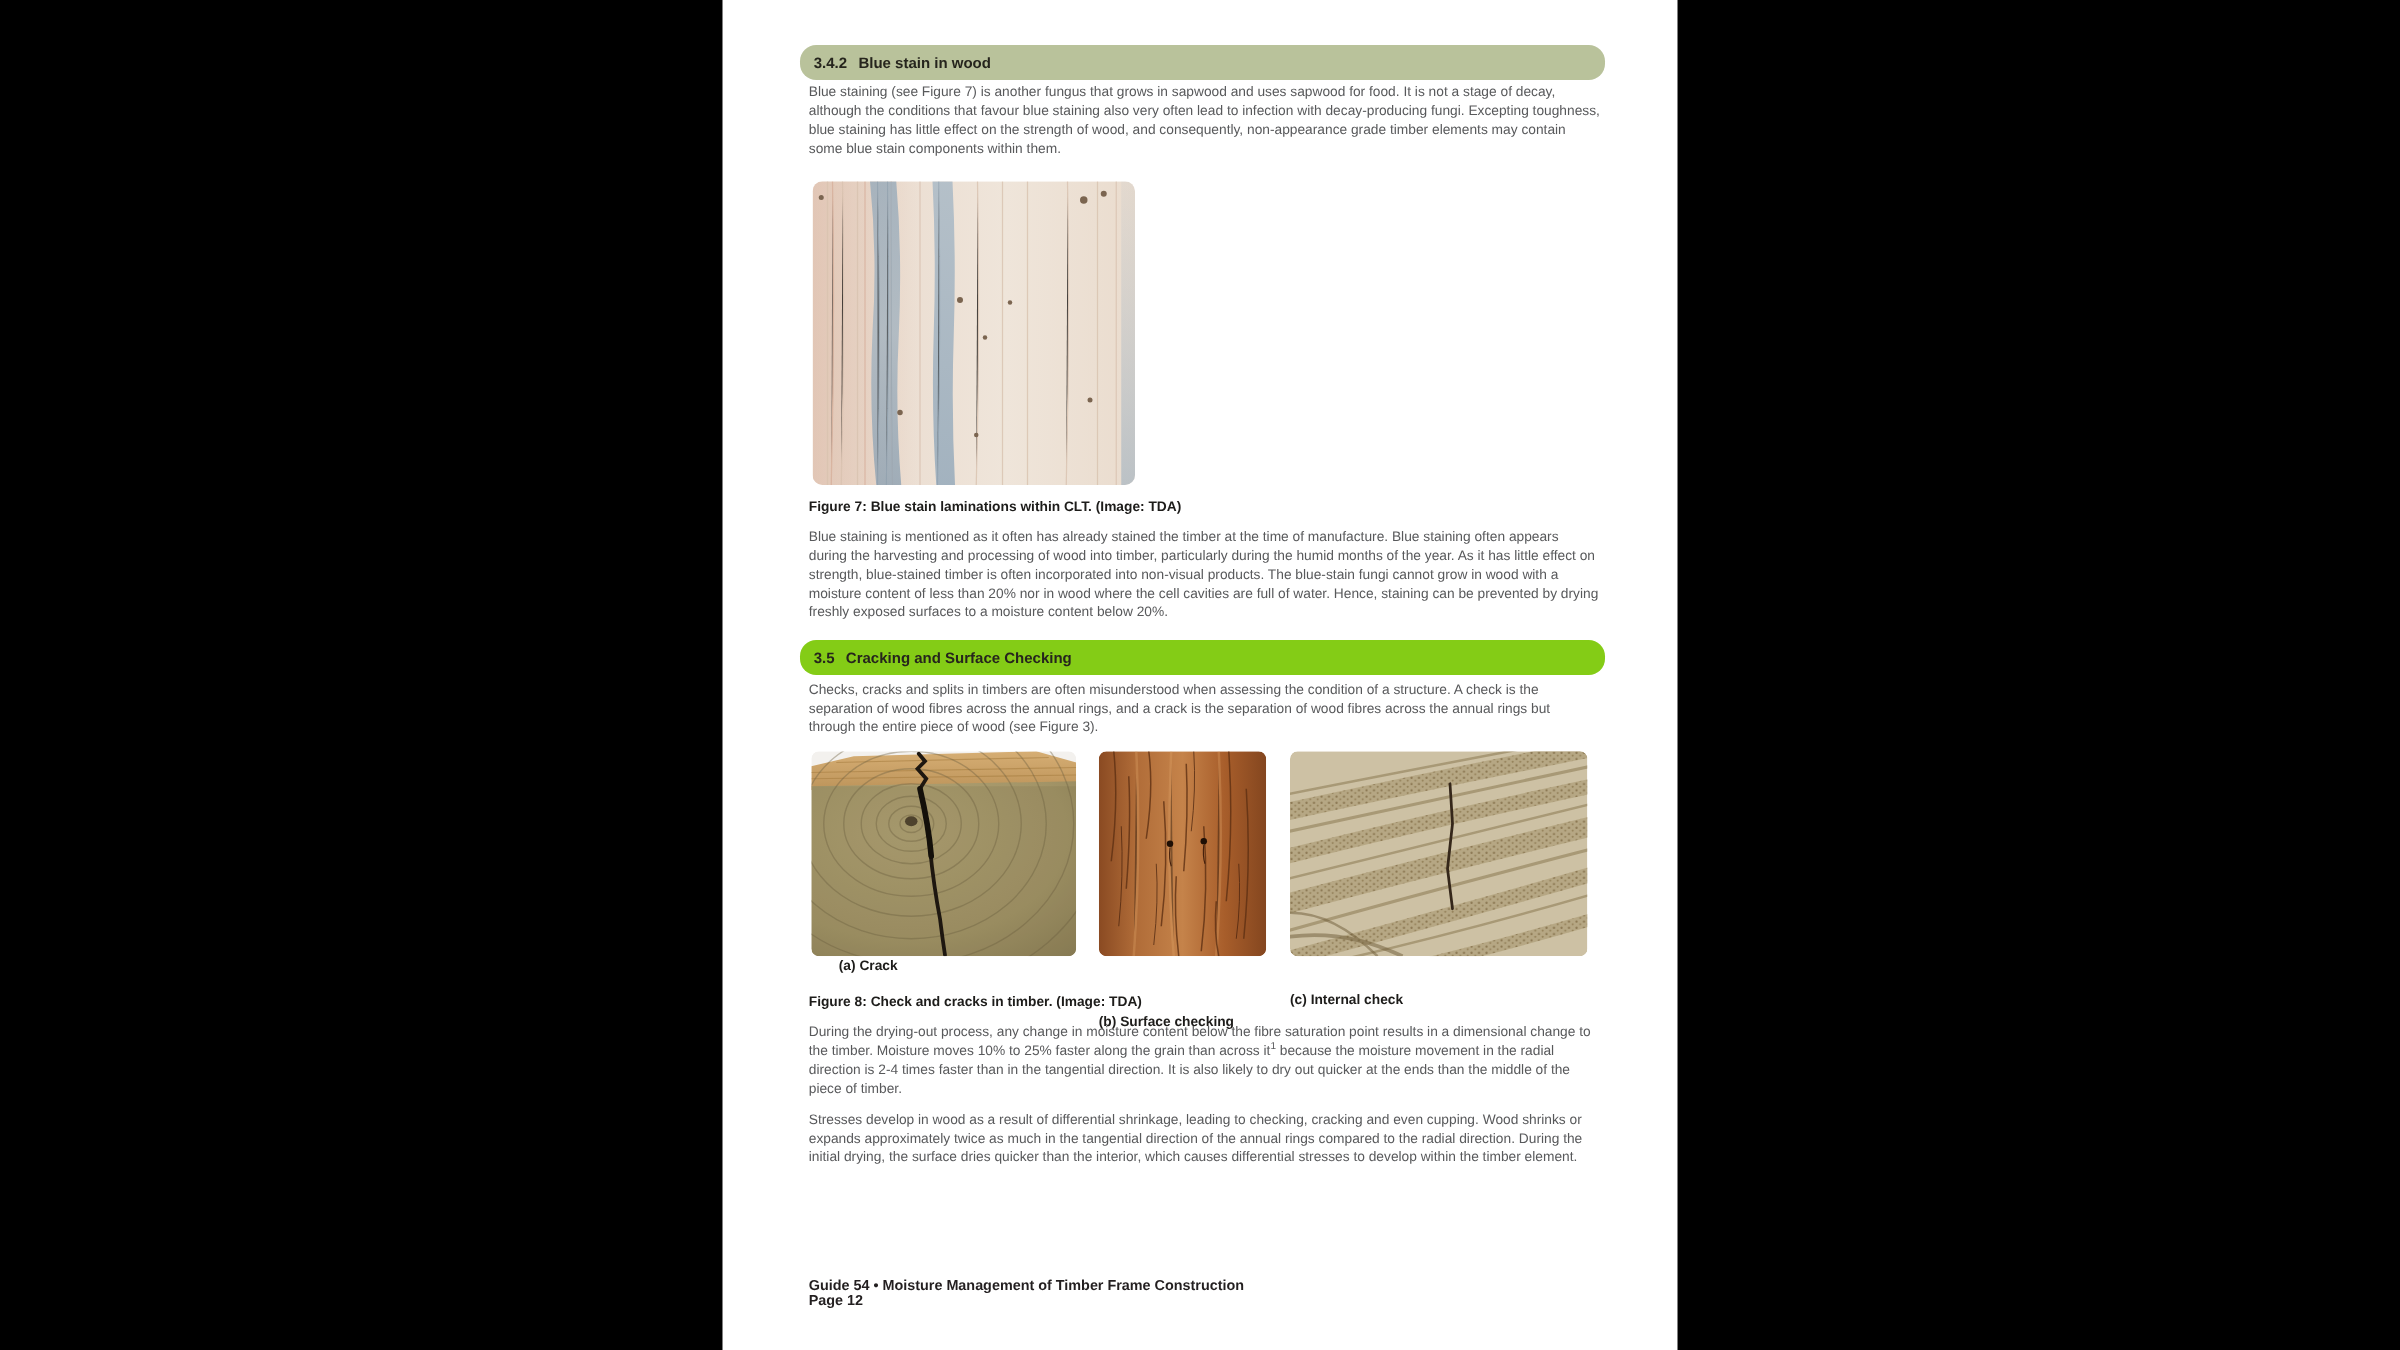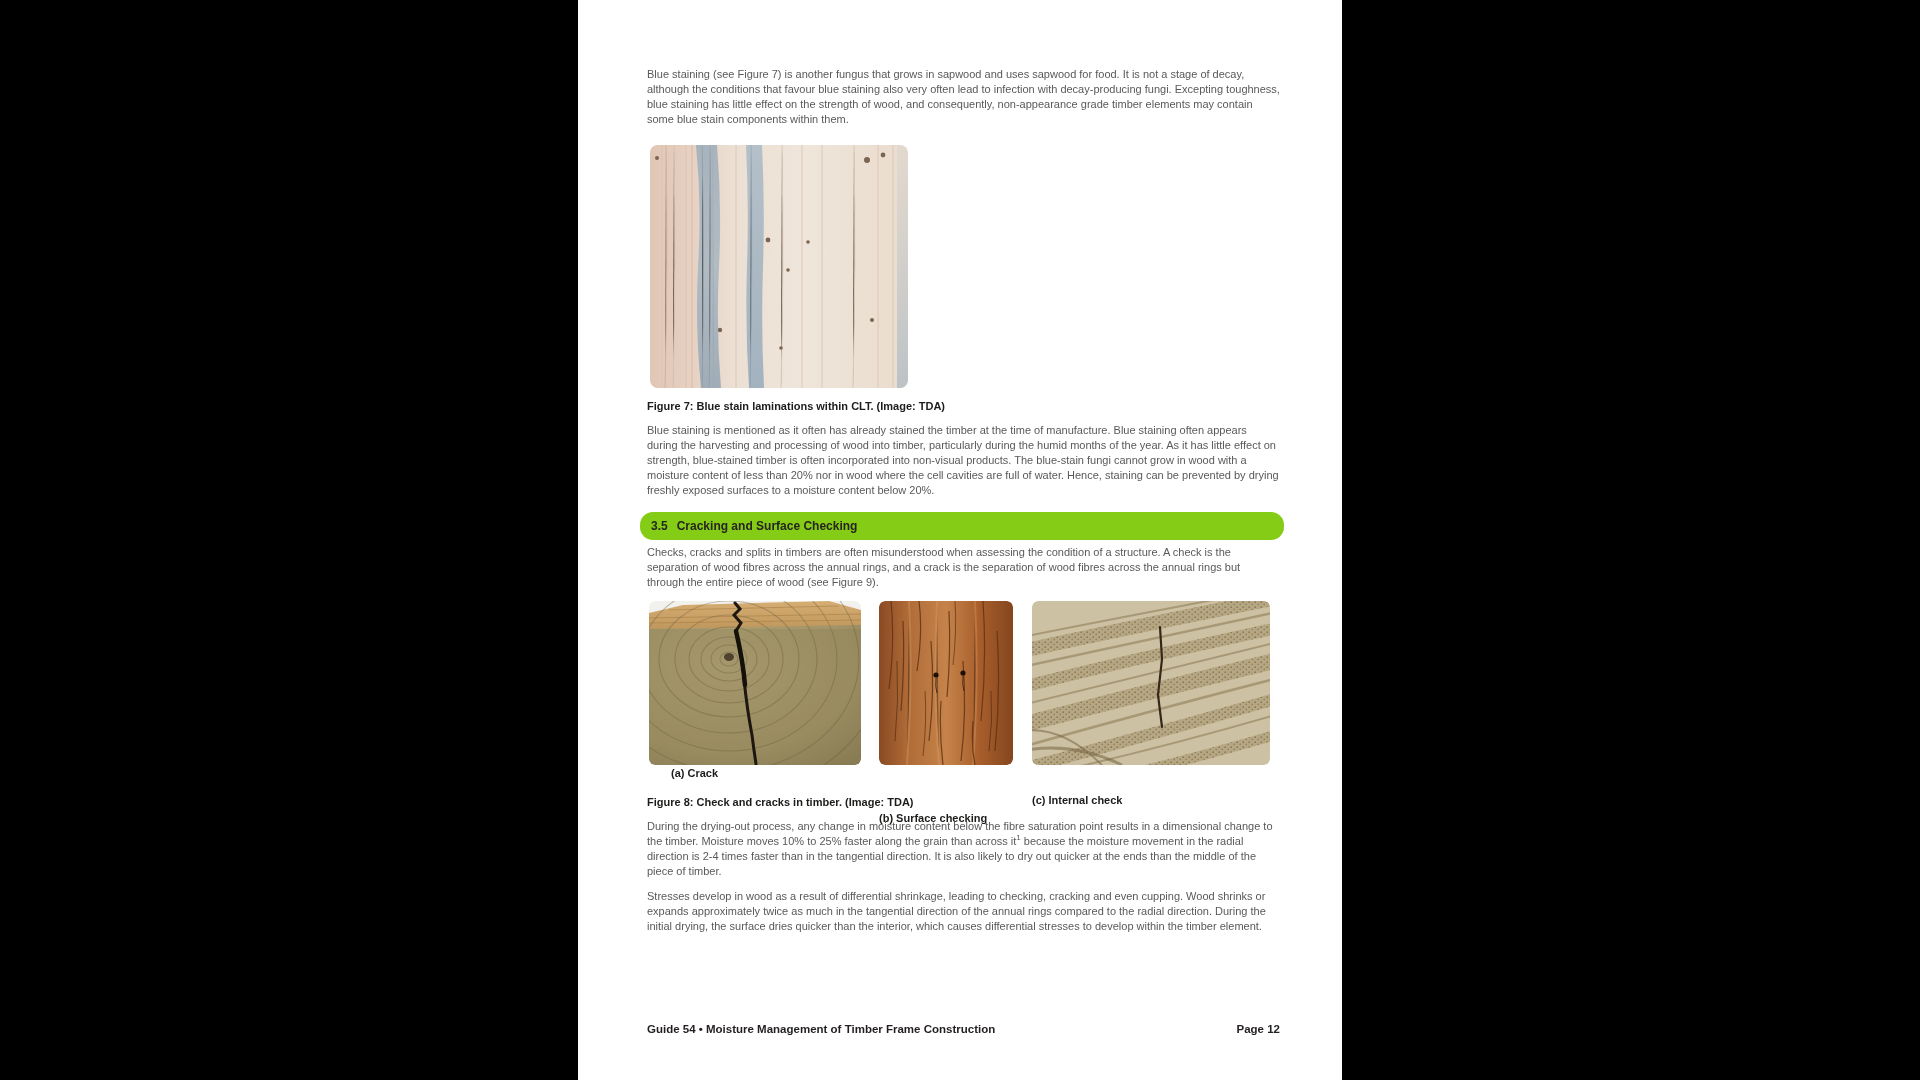--- a/index.html
+++ b/index.html
@@ -11,29 +11,33 @@
   .section-bar .num{font-size:12px;font-weight:bold;color:#26251d;margin-right:9px;}
   .section-bar .ttl{font-size:12px;font-weight:bold;color:#26251d;}
   .body-para{position:absolute;left:69px;width:633px;font-size:11px;line-height:15px;
              color:#58595b;text-align:left;}
   .fig-caption{position:absolute;left:69px;font-size:11px;font-weight:bold;
                color:#1d1c1a;}
   .fig-label{position:absolute;font-size:11px;font-weight:bold;color:#1d1c1a;}
   .photo{position:absolute;border-radius:8px;overflow:hidden;}
   .photo svg{display:block;}
   .footer{position:absolute;left:69px;top:1023px;width:633px;display:flex;
-          justify-content:space-between;font-size:11.5px;font-weight:bold;color:#231f20;}
+          justify-content:space-between;font-size:11.5px;font-weight:bold;color:#231f20;flex-direction:column;}
   sup.fnote{font-size:8px;vertical-align:super;line-height:0;}
 </style>
 </head>
 <body>
 
 <div class="canvas">
   <div class="page">
 
+    <div class="section-bar" style="top:36px;background:#b9c29b;">
+      <span class="num">3.4.2</span>
+      <span class="ttl">Blue stain in wood</span>
+    </div>
 
     <div class="body-para" style="top:67px;">Blue staining (see Figure 7) is another fungus that grows in sapwood and uses sapwood for food. It is not a stage of decay, although the conditions that favour blue staining also very often lead to infection with decay-producing fungi. Excepting toughness, blue staining has little effect on the strength of wood, and consequently, non-appearance grade timber elements may contain some blue stain components within them.</div>
 
     <div class="photo" style="left:72px;top:145px;width:258px;height:243px;">
       <svg width="258" height="243" viewBox="0 0 258 243" xmlns="http://www.w3.org/2000/svg">
         <defs>
           <linearGradient id="f7base" x1="0" y1="0" x2="1" y2="0">
             <stop offset="0" stop-color="#e7d6c8"></stop>
               <stop offset="0.3" stop-color="#ecdfd3"></stop>
             <stop offset="0.6" stop-color="#efe5da"></stop>
@@ -100,21 +104,21 @@
 
     <div class="fig-caption" style="top:400px;">Figure 7: Blue stain laminations within CLT. (Image: TDA)</div>
 
     <div class="body-para" style="top:423px;">Blue staining is mentioned as it often has already stained the timber at the time of manufacture. Blue staining often appears during the harvesting and processing of wood into timber, particularly during the humid months of the year. As it has little effect on strength, blue-stained timber is often incorporated into non-visual products. The blue-stain fungi cannot grow in wood with a moisture content of less than 20% nor in wood where the cell cavities are full of water. Hence, staining can be prevented by drying freshly exposed surfaces to a moisture content below 20%.</div>
 
     <div class="section-bar" style="top:512px;background:#84cc16;">
       <span class="num">3.5</span>
       <span class="ttl">Cracking and Surface Checking</span>
     </div>
 
-    <div class="body-para" style="top:545px;">Checks, cracks and splits in timbers are often misunderstood when assessing the condition of a structure. A check is the separation of wood fibres across the annual rings, and a crack is the separation of wood fibres across the annual rings but through the entire piece of wood (see Figure 9).</div>
+    <div class="body-para" style="top:545px;">Checks, cracks and splits in timbers are often misunderstood when assessing the condition of a structure. A check is the separation of wood fibres across the annual rings, and a crack is the separation of wood fibres across the annual rings but through the entire piece of wood (see Figure 3).</div>
 
     <div class="photo" style="left:71px;top:601px;width:212px;height:164px;border-radius:6px;">
       <svg width="212" height="164" viewBox="0 0 212 164" xmlns="http://www.w3.org/2000/svg">
         <defs>
           <radialGradient id="f8aGrain" cx="0.36" cy="0.3" r="1.1">
             <stop offset="0" stop-color="#b0a274"></stop>
               <stop offset="0.55" stop-color="#a29467"></stop>
             <stop offset="1" stop-color="#837650"></stop>
           </radialGradient>
           <linearGradient id="f8aTop" x1="0" y1="0" x2="0" y2="1">

